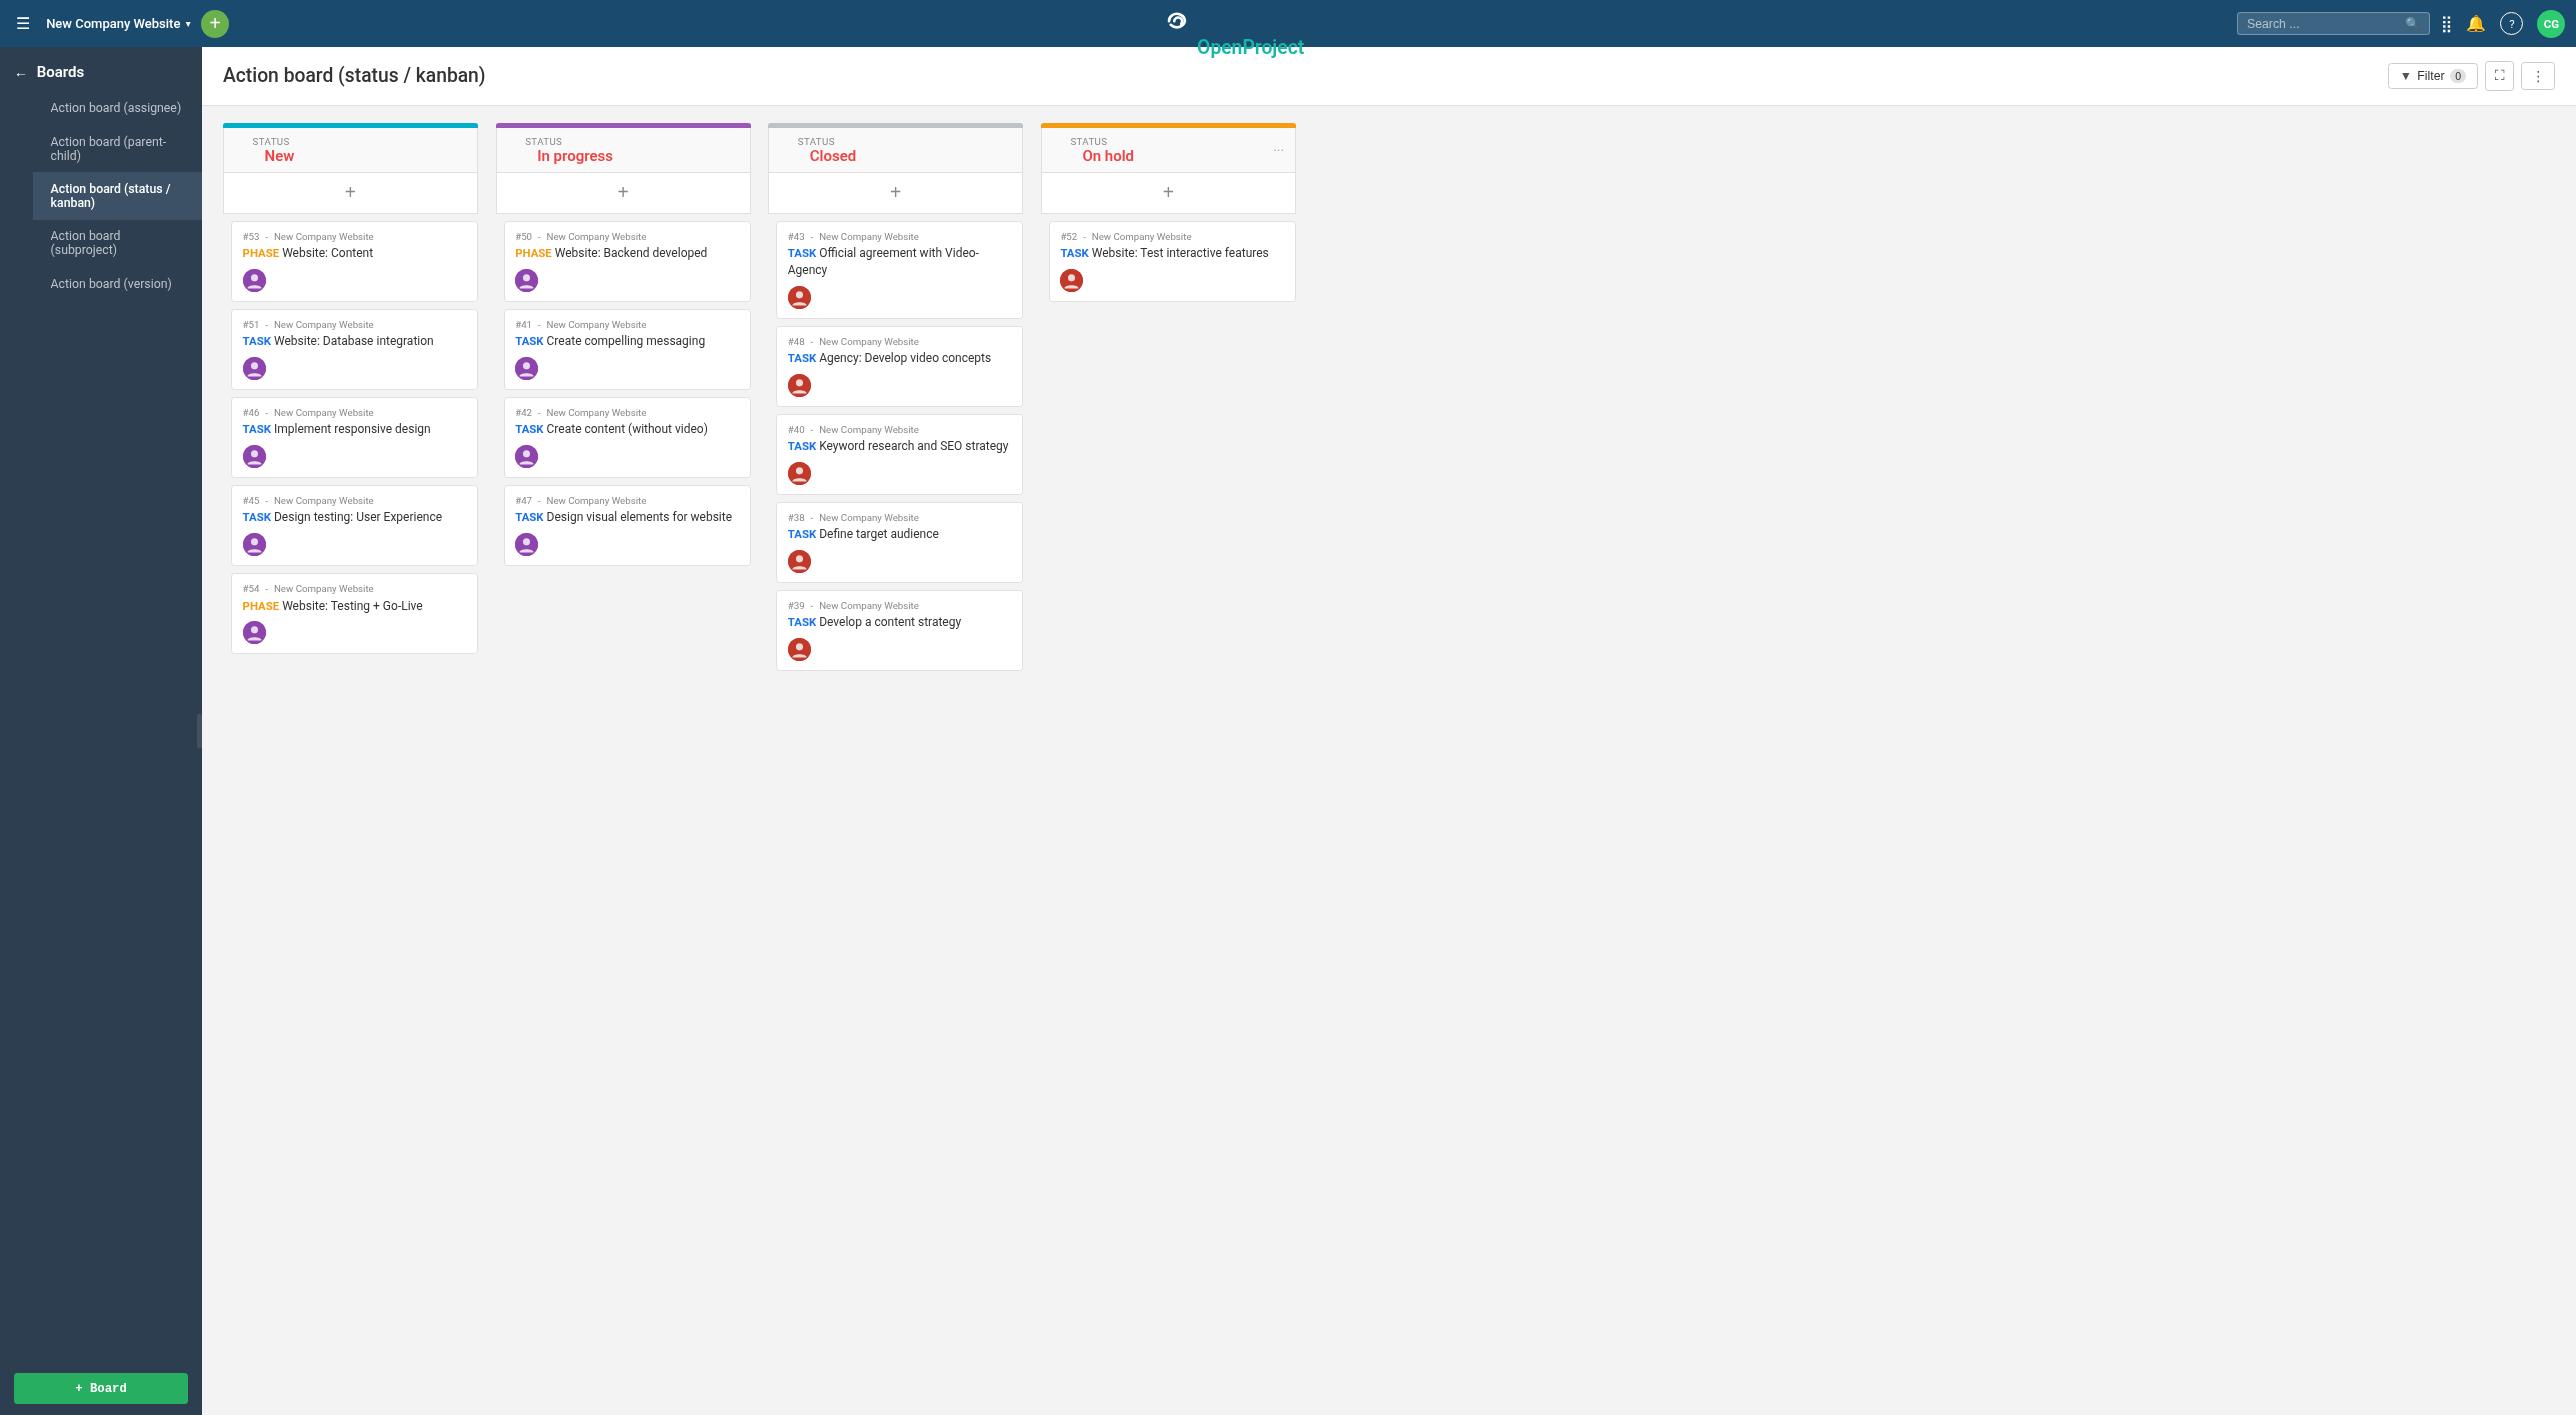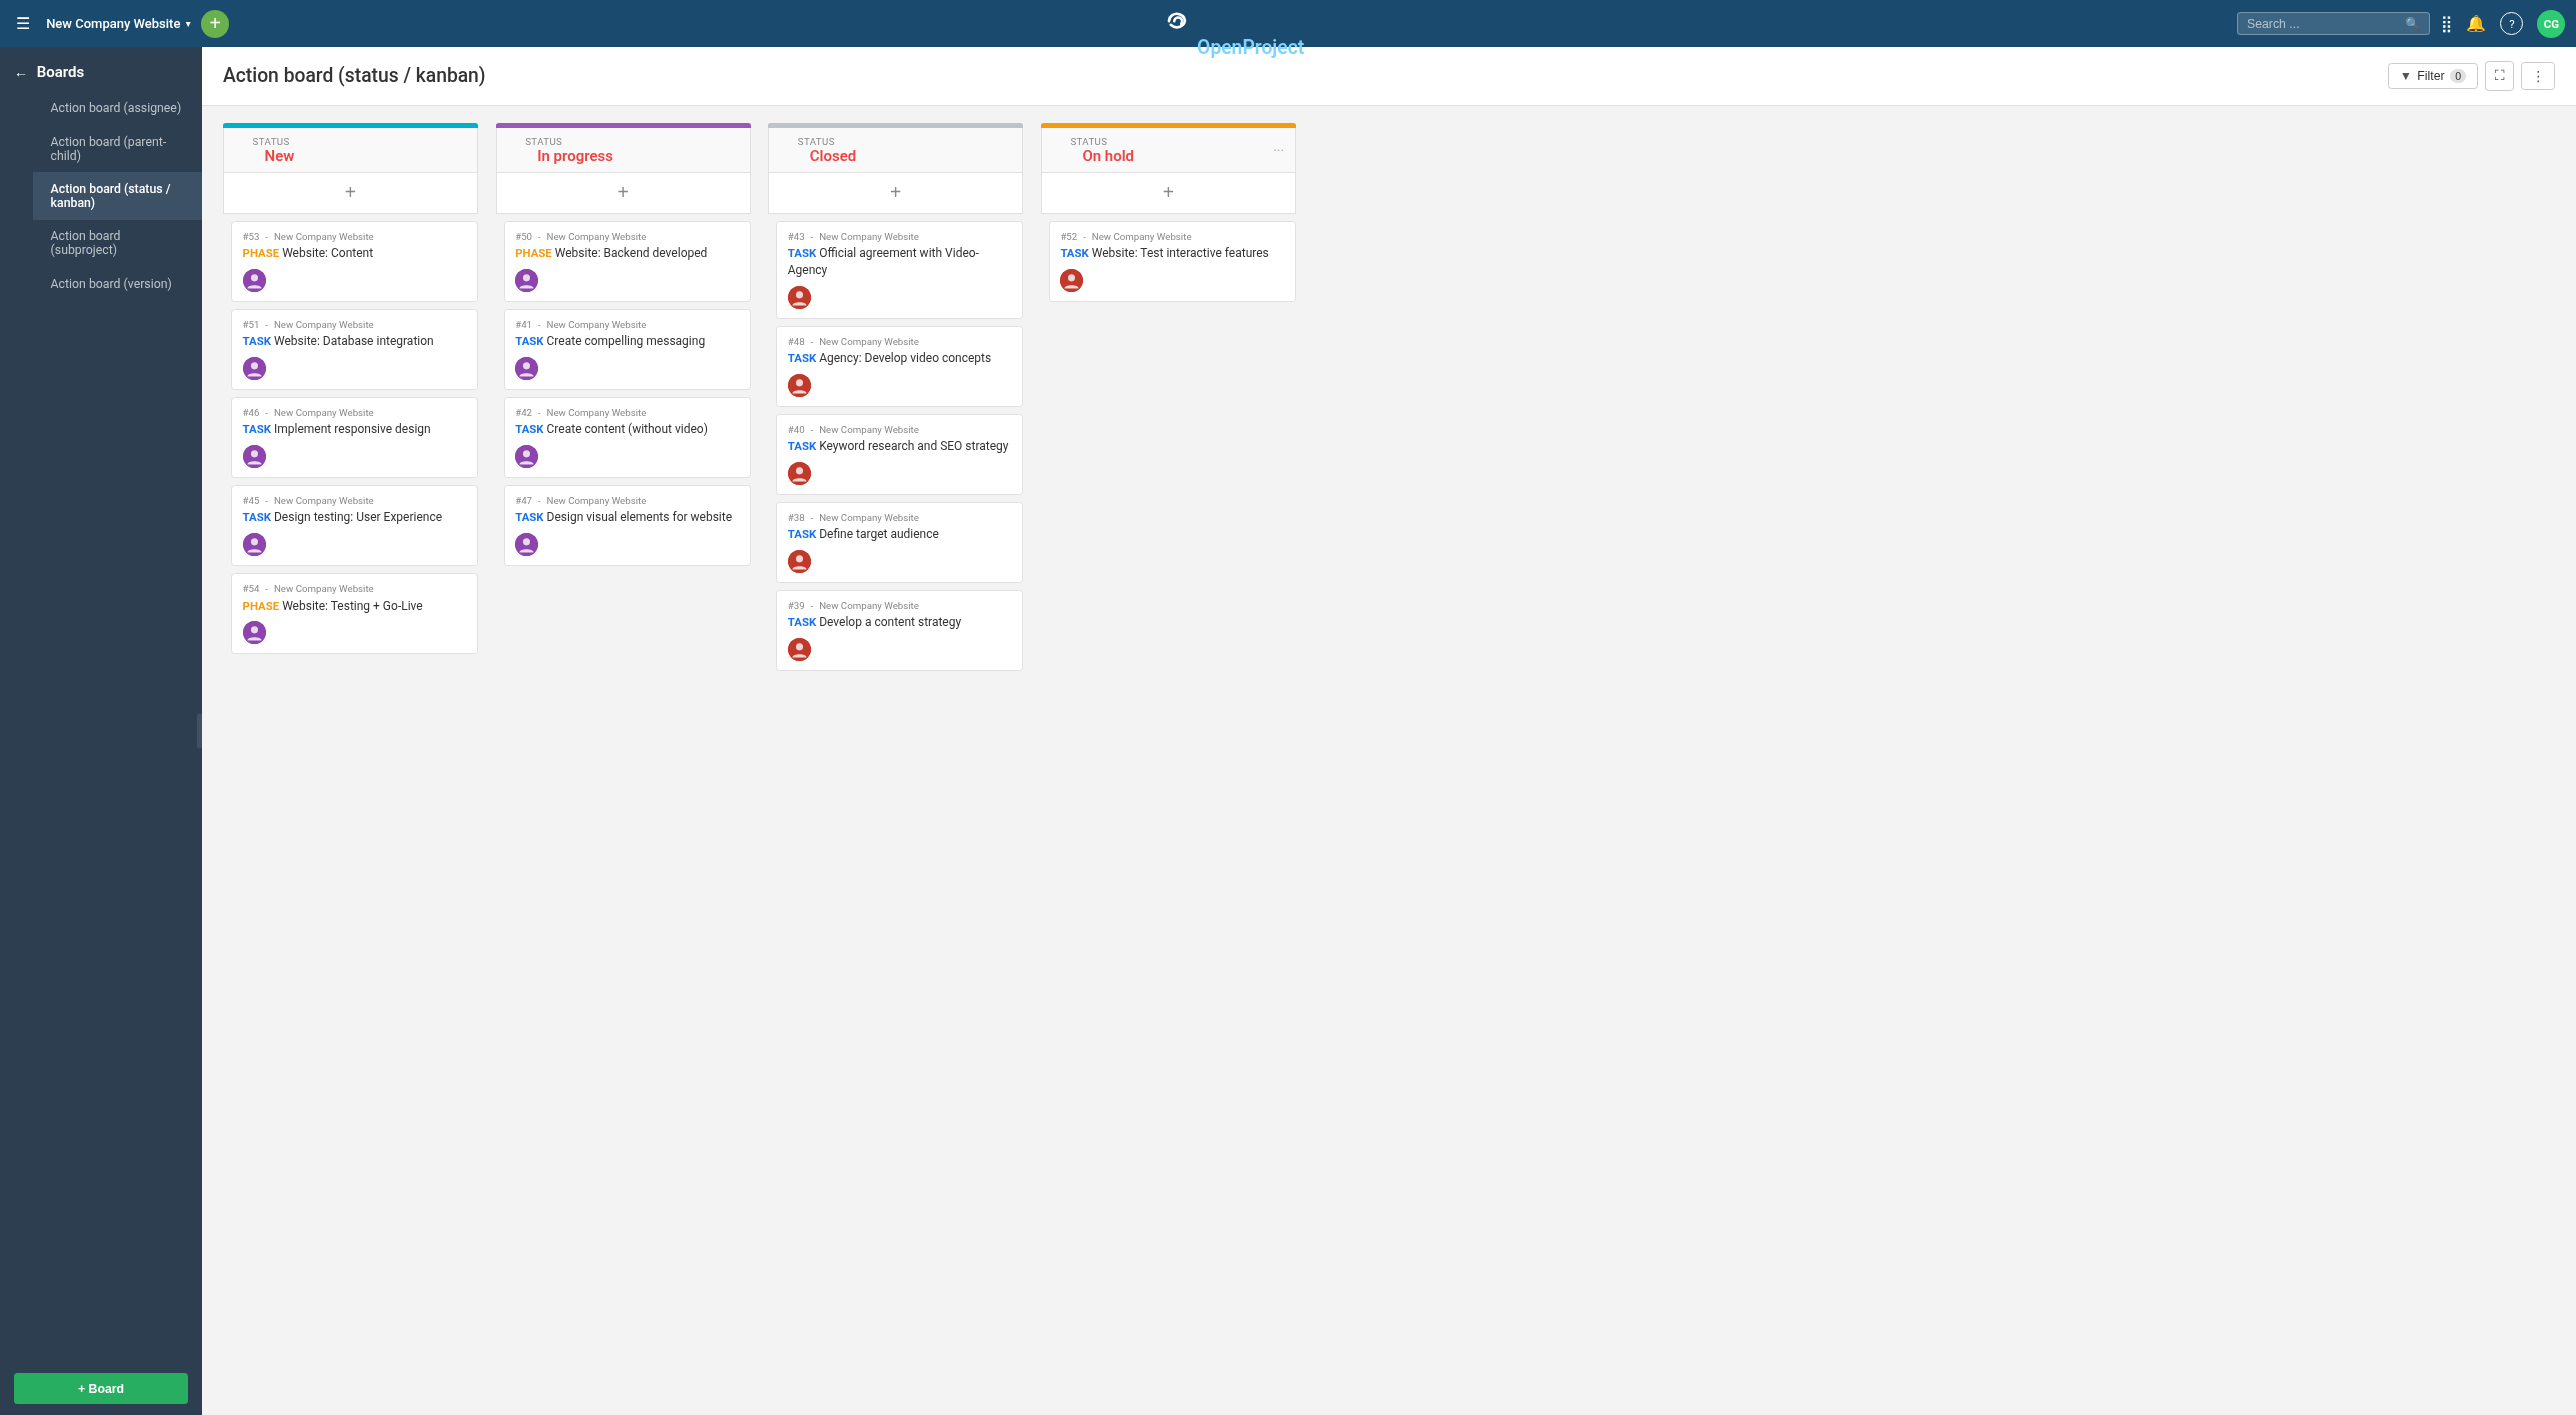--- a/index.html
+++ b/index.html
@@ -32,21 +32,21 @@
       display: flex; align-items: center; justify-content: center;
       font-size: 19.3px;
       cursor: pointer;
       border: none;
     }
     .top-nav .logo {
       flex: 1;
       display: flex; align-items: center; justify-content: center;
       gap: 7px;
     }
-    .top-nav .logo-text { color: #7dd3fc; font-size: 19.3px; font-weight: 600; margin-top: 48px; }
+    .top-nav .logo-text { color: #14b8a6; font-size: 19.3px; font-weight: 600; margin-top: 48px; }
     .top-nav .search-box {
       display: flex; align-items: center;
       background: rgba(255,255,255,0.15);
       border: 0.9px solid rgba(255,255,255,0.3);
       border-radius: 3.5px;
       padding: 3.5px 8.8px;
       gap: 20px;
       width: 193px;
     }
     .top-nav .search-box input {
@@ -118,21 +118,21 @@
     .sidebar-footer .add-board-btn {
       width: 100%;
       background: #27ae60;
       color: #fff;
       border: none;
       border-radius: 3.5px;
       padding: 8.8px 0;
       font-size: 12.3px;
       font-weight: 600;
       cursor: pointer;
-      display: flex; align-items: center; justify-content: center; gap: 5.3px;
+      display: flex; align-items: center; justify-content: center; gap: 5.3px; font-family: Liberation Mono, monospace;
     }
 
     
     .main { flex: 1; overflow: hidden; display: flex; flex-direction: column; background: #f3f3f3; }
 
     
     .page-header {
       background: #fff;
       padding: 14px 21px 0 21px;
       border-bottom: 0.9px solid #e0e0e0;

